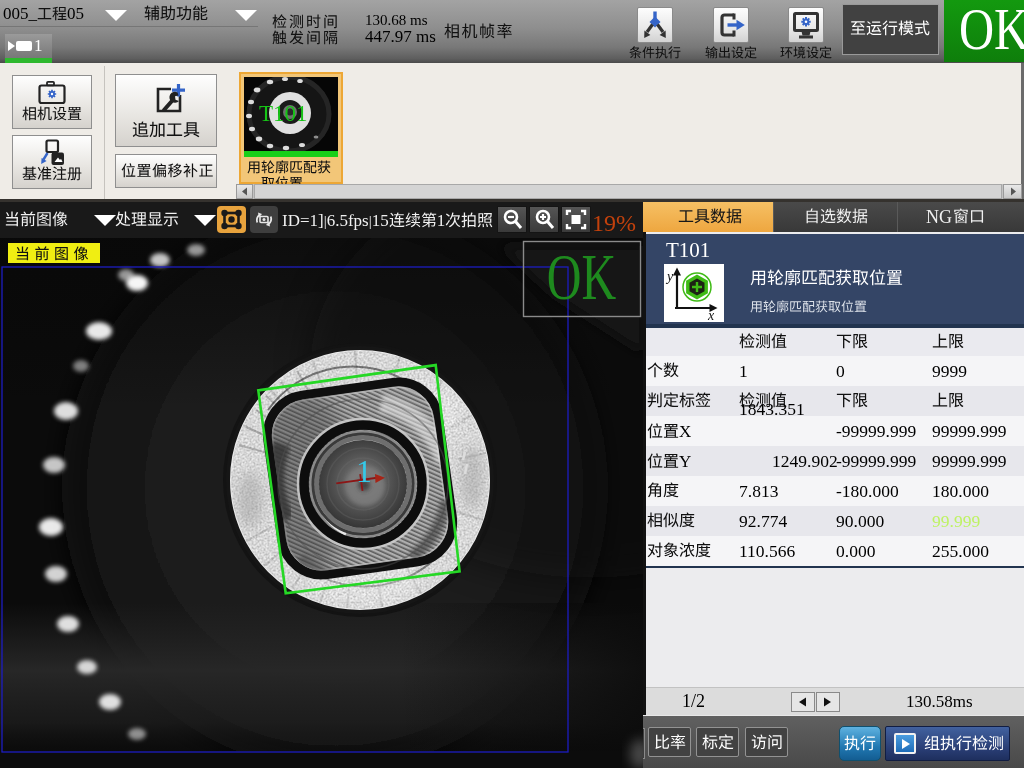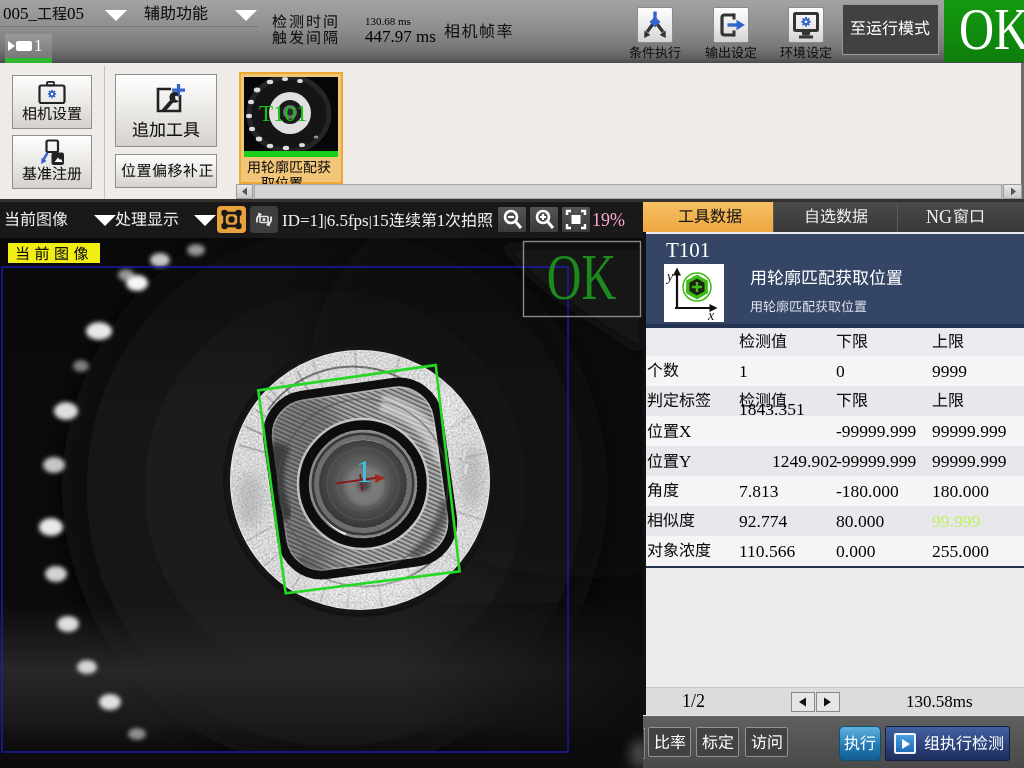--- a/index.html
+++ b/index.html
@@ -35,21 +35,21 @@
 <div class="ab" style="left:5px;top:58px;width:47px;height:5px;background:#2eb82e"></div>
 <div style="position:absolute;left:272px;top:13px;"><svg style="vertical-align:-2.1px" width="68.0" height="15.0" viewBox="0 0 68.0 15.0">
         <g fill="#111" transform="translate(0,13.05) scale(0.0150,-0.0150)">
           <use href="#g68C0" x="0"></use>
           <use href="#g6D4B" x="1133"></use>
           <use href="#g65F6" x="2267"></use>
           <use href="#g95F4" x="3400"></use>
         </g>
       </svg></div>
 
-<div style="position:absolute;left:365px;top:11px;"><span style="font-family:'Liberation Serif',serif;font-size:11px;color:#000;">130.68 ms</span></div>
+<div style="position:absolute;left:365px;top:11px;"><span style="font-family:'Liberation Serif',serif;font-size:15px;color:#000;">130.68 ms</span></div>
 
 <div style="position:absolute;left:272px;top:29px;"><svg style="vertical-align:-2.1px" width="68.0" height="15.0" viewBox="0 0 68.0 15.0">
         <g fill="#111" transform="translate(0,13.05) scale(0.0150,-0.0150)">
           <use href="#g89E6" x="0"></use>
           <use href="#g53D1" x="1133"></use>
           <use href="#g95F4" x="2267"></use>
           <use href="#g9694" x="3400"></use>
         </g>
       </svg></div>
 
@@ -316,21 +316,21 @@
         <circle cx="13" cy="10" r="6" fill="none" stroke="#fff" stroke-width="2.6"></circle>
         <path d="M17.5 14.5 L23 21" stroke="#fff" stroke-width="3"></path>
         <path d="M10 10 h6 M13 7 v6" stroke="#fff" stroke-width="2.2"></path>
       </svg></div>
 <div class="ab" style="left:561px;top:206px;width:30px;height:27px;background:linear-gradient(#555,#3a3a3a);border:1px solid #141414;border-radius:1px"><svg width="28" height="25" viewBox="0 0 28 25">
         <g stroke="#fff" stroke-width="2.4" fill="none">
           <path d="M9 4 H5 V8 M19 4 h4 v4 M9 21 H5 v-4 M19 21 h4 v-4"></path>
         </g>
         <rect x="9.5" y="8" width="9" height="9" fill="#fff"></rect>
       </svg></div>
-<div style="position:absolute;left:592px;top:210px;"><span style="font-family:'Liberation Serif',serif;font-size:18px;color:#f9a8d4;">19%</span></div>
+<div style="position:absolute;left:592px;top:210px;"><span style="font-family:'Liberation Serif',serif;font-size:24px;color:#c2410c;">19%</span></div>
 
 <div class="ab" style="left:643px;top:202px;width:381px;height:30px;background:#3c3c3c"></div>
 <div class="ab" style="left:643px;top:202px;width:130px;height:33px;background:linear-gradient(#f6c064,#eda43c)"></div>
 <div style="position:absolute;left:678px;top:208px;"><svg style="vertical-align:-2.2px" width="64.0" height="16.0" viewBox="0 0 64.0 16.0">
         <g fill="#181818" transform="translate(0,13.92) scale(0.0160,-0.0160)">
           <use href="#g5DE5" x="0"></use>
           <use href="#g5177" x="1000"></use>
           <use href="#g6570" x="2000"></use>
           <use href="#g636E" x="3000"></use>
         </g>
@@ -515,21 +515,21 @@
 <div style="position:absolute;left:647px;top:512px;"><svg style="vertical-align:-2.2px" width="48.0" height="16.0" viewBox="0 0 48.0 16.0">
         <g fill="#111" transform="translate(0,13.92) scale(0.0160,-0.0160)">
           <use href="#g76F8" x="0"></use>
           <use href="#g4F3C" x="1000"></use>
           <use href="#g5EA6" x="2000"></use>
         </g>
       </svg></div>
 
 <div style="position:absolute;left:739px;top:511px;text-align:center;"><span style="font-family:'Liberation Serif',serif;font-size:17.5px;color:#000;">92.774</span></div>
 
-<div style="position:absolute;left:836px;top:511px;"><span style="font-family:'Liberation Serif',serif;font-size:17.5px;color:#000;">80.000</span></div>
+<div style="position:absolute;left:836px;top:511px;"><span style="font-family:'Liberation Serif',serif;font-size:17.5px;color:#000;">90.000</span></div>
 
 <div style="position:absolute;left:932px;top:511px;"><span style="font-family:'Liberation Serif',serif;font-size:17.5px;color:#bef264;">99.999</span></div>
 
 <div class="ab" style="left:646px;top:536px;width:378px;height:30px;background:#f5f5f7"></div>
 <div style="position:absolute;left:647px;top:542px;"><svg style="vertical-align:-2.2px" width="64.0" height="16.0" viewBox="0 0 64.0 16.0">
         <g fill="#111" transform="translate(0,13.92) scale(0.0160,-0.0160)">
           <use href="#g5BF9" x="0"></use>
           <use href="#g8C61" x="1000"></use>
           <use href="#g6D53" x="2000"></use>
           <use href="#g5EA6" x="3000"></use>

